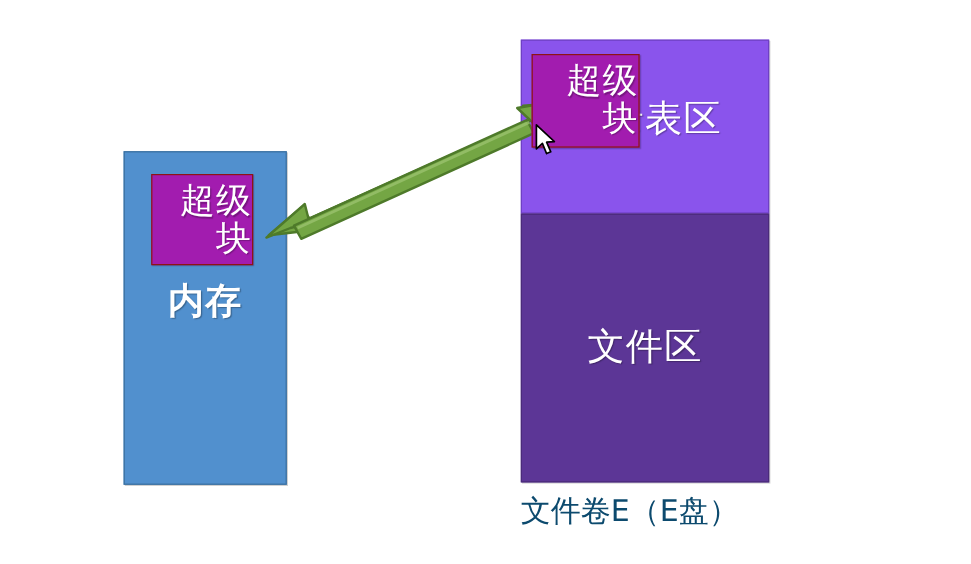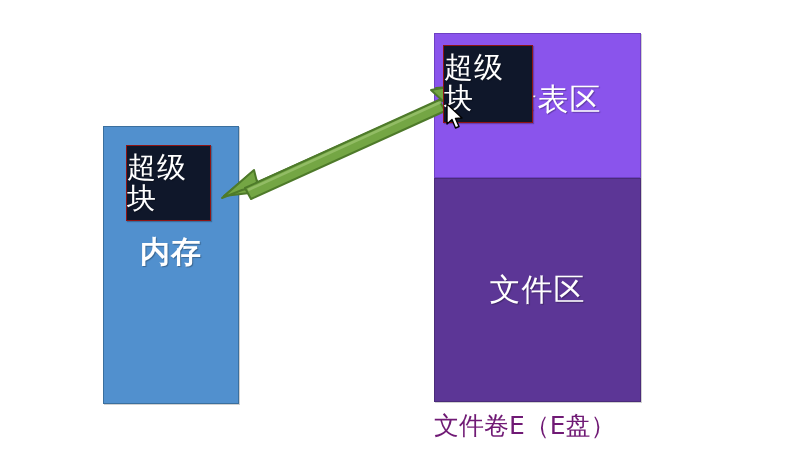--- a/index.html
+++ b/index.html
@@ -97,25 +97,25 @@
     color: #ffffff;
     font-size: 31px;
     line-height: 1;
     letter-spacing: 1px;
     text-shadow: 1px 1px 1px rgba(0,0,0,0.30);
   }
 
   
   .superblock {
     position: absolute;
-    background: #0f172a;
+    background: #a21caf;
     border: 1px solid #8e1414;
     box-shadow: 1px 1px 1px rgba(0,0,0,0.25);
     color: #ffffff;
-    text-align: left;
+    text-align: right;
     box-sizing: border-box;
     line-height: 1.08;
     font-size: 29px;
     letter-spacing: 1px;
     text-shadow: 1px 1px 1px rgba(0,0,0,0.28);
     padding-top: 6px;
     z-index: 6;
   }
   #memory-superblock {
     left: 126px;
@@ -130,21 +130,21 @@
     height: 78px;
   }
   .superblock .sb-line { display: block; }
 
   
   #volume-caption {
     position: absolute;
     left: 434px;
     top: 412px;
     width: 240px;
-    color: #701a75;
+    color: #0c4a6e;
     font-size: 25px;
     line-height: 1.1;
     white-space: nowrap;
   }
 
   
   #link-arrow {
     position: absolute;
     left: 0;
     top: 0;

